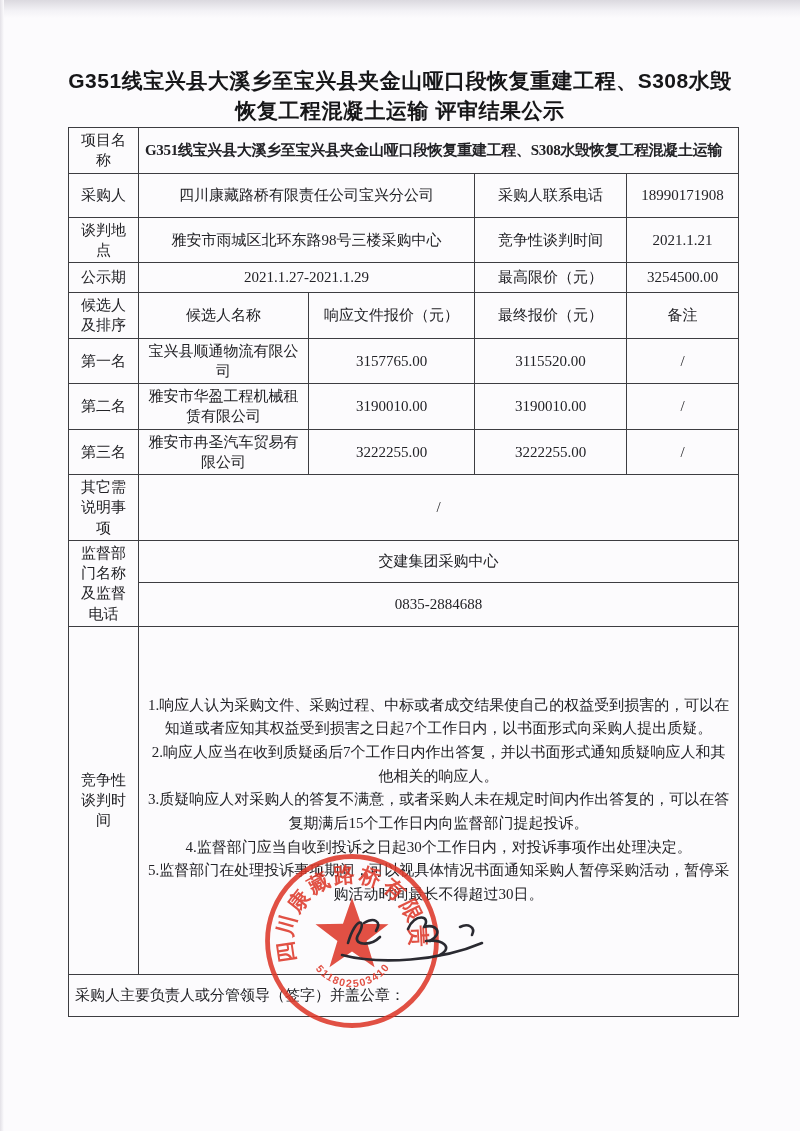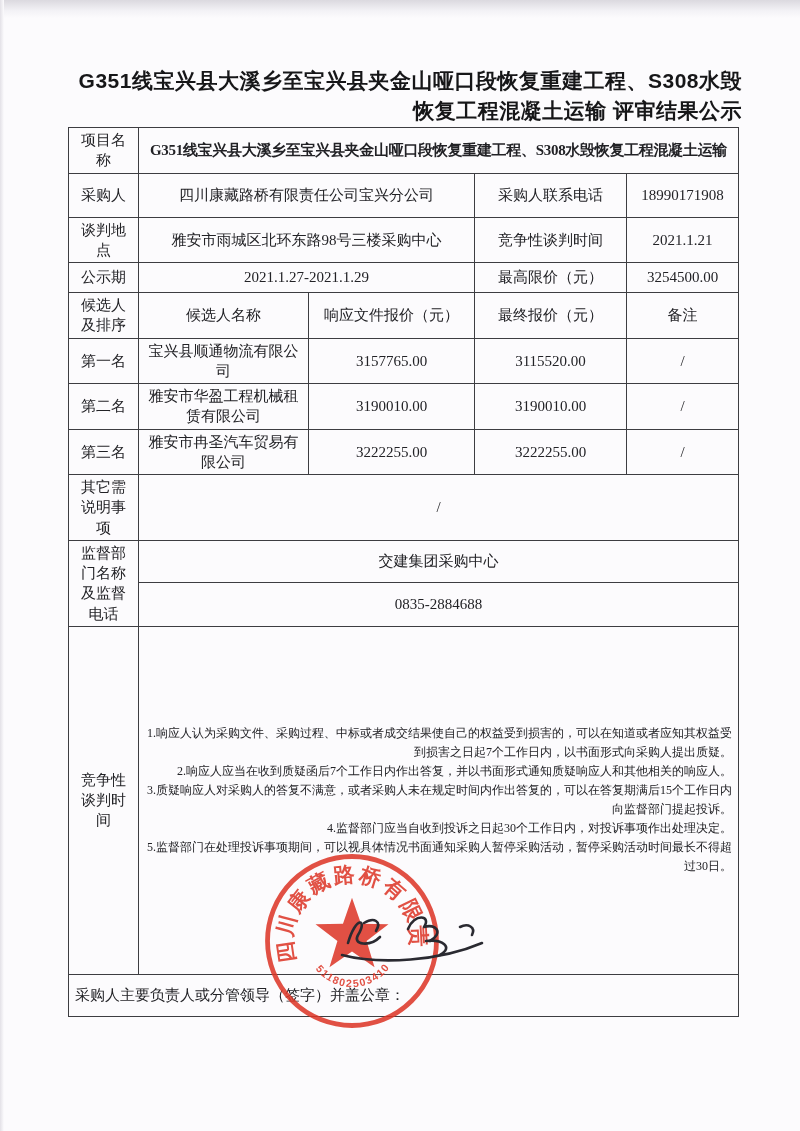--- a/index.html
+++ b/index.html
@@ -12,43 +12,43 @@
   .scan-top{
     position:absolute;top:0;left:0;right:0;height:18px;
     background:linear-gradient(#dbd9df,#f3f2f6 60%,#fcfbfd);
   }
   .scan-left{
     position:absolute;top:0;left:0;bottom:0;width:4px;
     background:linear-gradient(90deg,#e3e1e7,#fcfbfd);
   }
   .doc-title{
     position:absolute;left:58px;right:58px;top:66px;
-    text-align:right;
+    text-align:center;
     font-family:"Liberation Sans", sans-serif;
     font-weight:bold;font-size:21px;line-height:1.42;color:#161618;
     letter-spacing:0.5px;
   }
   table.results{
     position:absolute;left:68px;top:127px;width:670px;
     border-collapse:collapse;table-layout:fixed;
   }
   table.results td{
     border:1.2px solid #3d3d41;
     padding:2px 6px;
     font-size:15px;line-height:1.35;
     vertical-align:middle;
     overflow:hidden;
   }
   td.lab{padding:2px 2px 2px 4px;text-align:center;}
   td.val-left{text-align:center;}
   td.val-center{text-align:center;}
-  td.project-val{font-weight:600;font-size:14px;letter-spacing:-0.3px;text-align:center;}
+  td.project-val{font-weight:600;font-size:14px;letter-spacing:-0.3px;text-align:left;}
   td.hdr{text-align:center;}
   td.notes-cell{padding:6px 8px;}
-  .notes-block div{font-size:12px;line-height:1.58;text-align:right;}
+  .notes-block div{font-size:15px;line-height:1.58;text-align:center;}
   td.sig-row{padding-left:6px;font-size:15px;margin-left:28px;}
   .seal{position:absolute;left:256px;top:845px;width:192px;height:192px;opacity:0.86;pointer-events:none;}
   .signature{position:absolute;left:330px;top:903px;width:165px;height:66px;pointer-events:none;}
 </style>
 </head>
 <body>
 
 <div class="scan-top"></div>
 <div class="scan-left"></div>
 

